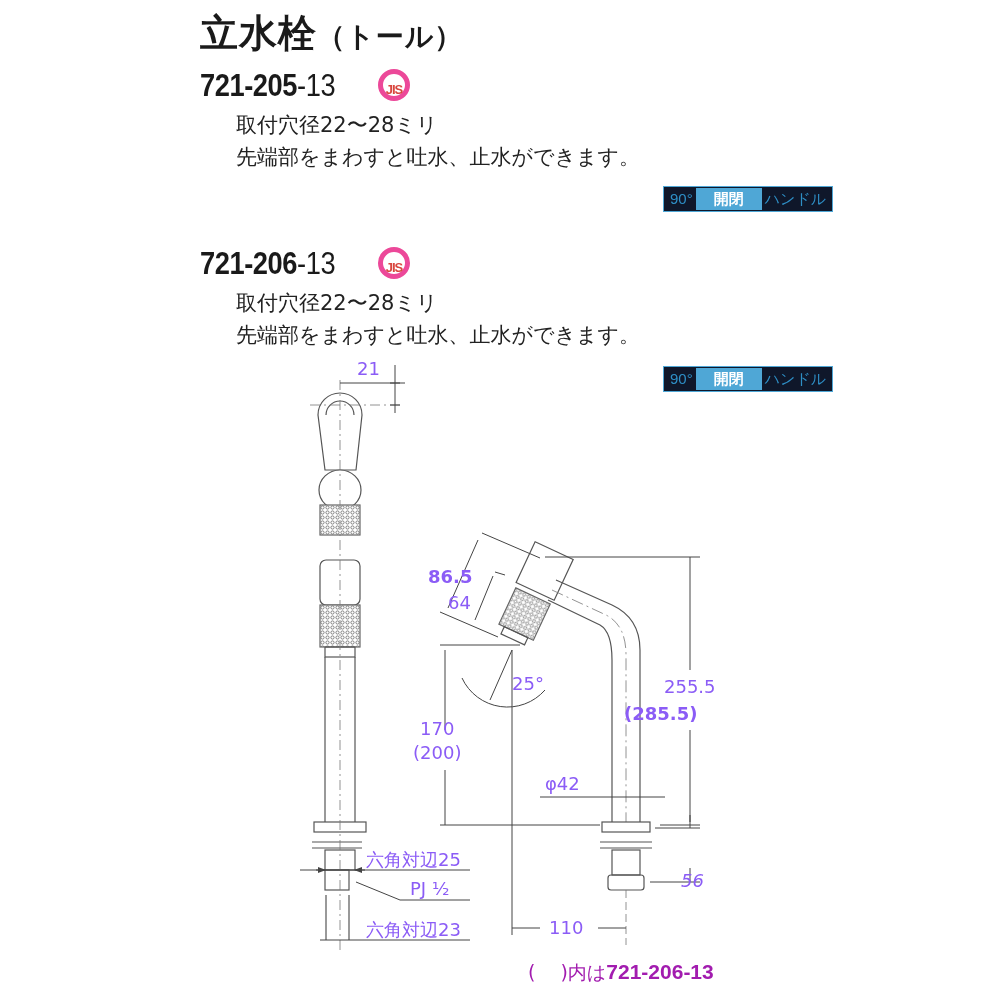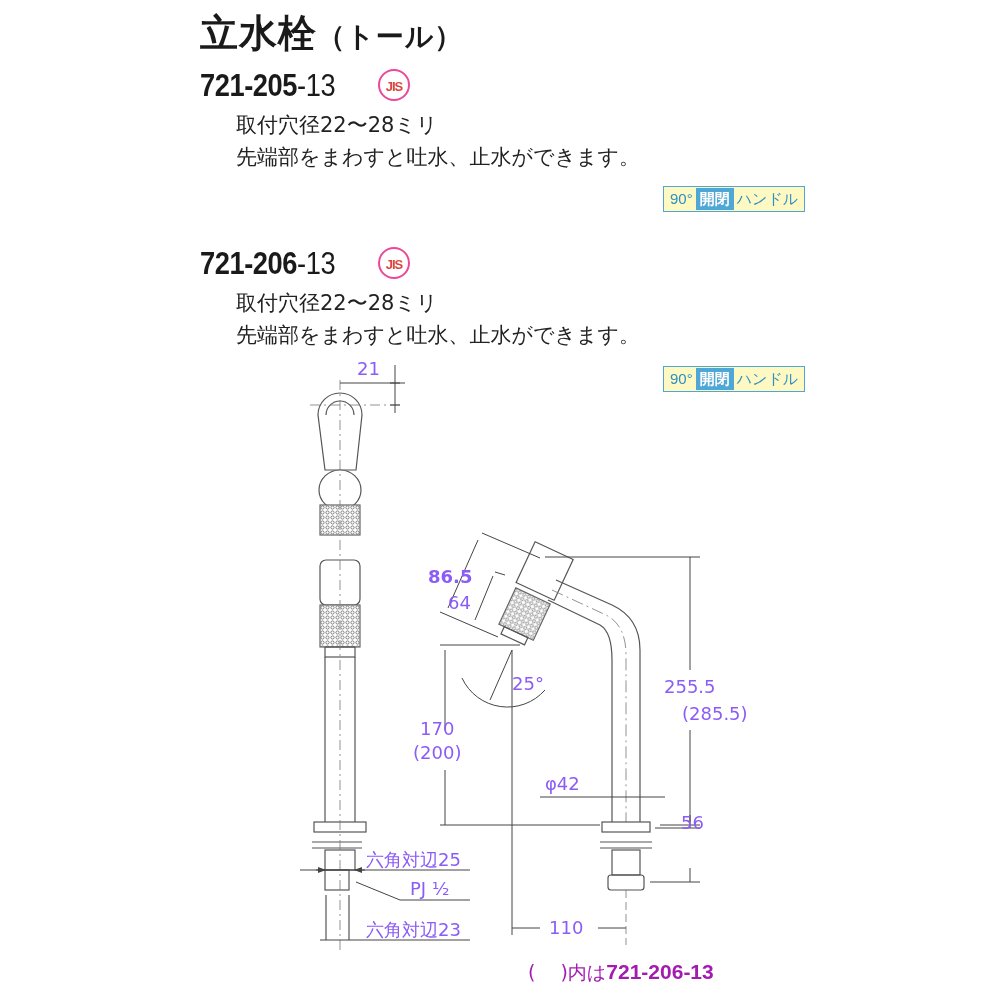--- a/index.html
+++ b/index.html
@@ -4,29 +4,29 @@
 <style>
   html, body { margin: 0; padding: 0; background: #ffffff; }
   body { width: 1000px; height: 1000px; position: relative; overflow: hidden;
          font-family: "DejaVu Sans", "Liberation Sans", sans-serif; color: #1a1a1a; }
   .abs { position: absolute; white-space: nowrap; }
   .title { left: 200px; top: 8px; font-size: 38px; font-weight: bold; letter-spacing: 1px; }
   .title .sub { font-size: 28px; font-weight: bold; }
   .model { font-family: "Liberation Sans", sans-serif; font-size: 31px; font-weight: bold;
            letter-spacing: -0.5px; transform: scaleX(0.88); transform-origin: left top; }
   .model .suffix { font-weight: normal; }
-  .jis { width: 32px; height: 32px; border: 2px solid #ec4899; border-radius: 50%;
+  .jis { width: 32px; height: 32px; border: 5px solid #ec4899; border-radius: 50%;
          color: #d9463e; font-size: 13px; font-weight: bold; text-align: center;
          line-height: 32px; box-sizing: border-box; letter-spacing: -1px;
          font-family: "Liberation Sans", sans-serif; }
   .desc { font-size: 21px; color: #222; line-height: 30px; margin-left: 36px; }
-  .badge { border: 1.5px solid #4fa7d6; color: #2e8fc6; background: #fef9c3;
+  .badge { border: 1.5px solid #4fa7d6; color: #2e8fc6; background: #0f172a;
            font-size: 15px; padding: 1px 6px; height: 22px; line-height: 22px;
            font-family: "Liberation Sans", sans-serif; display: flex; gap: 3px; align-items: center; }
-  .badge .hl { background: #4fa7d6; color: #ffffff; padding: 0 4px; font-weight: bold; }
+  .badge .hl { background: #4fa7d6; color: #ffffff; padding: 0 18px; font-weight: bold; }
   .dim { font-size: 18px; color: #8b5cf6; font-family: "DejaVu Sans", sans-serif; }
   .note { font-size: 19px; color: #a21caf; }
   .note .bold { font-weight: bold; font-family: "Liberation Sans", sans-serif; font-size: 21px; }
   svg { position: absolute; left: 0; top: 0; }
 </style>
 </head>
 <body>
 
 <div class="abs title">
   <span>立水栓</span><span class="sub">（トール）</span>
@@ -161,23 +161,23 @@
   </g>
 </svg>
 
 <div class="abs dim" style="left:357px; top:358px;">21</div>
 <div class="abs dim" style="left:428px; top:566px;font-weight:bold;">86.5</div>
 <div class="abs dim" style="left:448px; top:592px;">64</div>
 <div class="abs dim" style="left:512px; top:673px;">25°</div>
 <div class="abs dim" style="left:420px; top:718px;">170</div>
 <div class="abs dim" style="left:413px; top:742px;">(200)</div>
 <div class="abs dim" style="left:664px; top:676px;">255.5</div>
-<div class="abs dim" style="left:682px; top:703px;">(285.5)</div>
+<div class="abs dim" style="left:624px; top:703px;font-weight:bold;">(285.5)</div>
 <div class="abs dim" style="left:545px; top:773px;">φ42</div>
-<div class="abs dim" style="left:681px; top:812px;">56</div>
+<div class="abs dim" style="left:681px; top:870px;font-style:italic;">56</div>
 <div class="abs dim" style="left:549px; top:917px;">110</div>
 <div class="abs dim" style="left:366px; top:848px;">六角対辺25</div>
 <div class="abs dim" style="left:410px; top:878px;">PJ ½</div>
 <div class="abs dim" style="left:366px; top:918px;text-align:right;">六角対辺23</div>
 
 <div class="abs note" style="left:528px; top:960px;">
   <span>(　 )内は</span><span class="bold">721-206-13</span>
 </div>
 
 </body></html>

